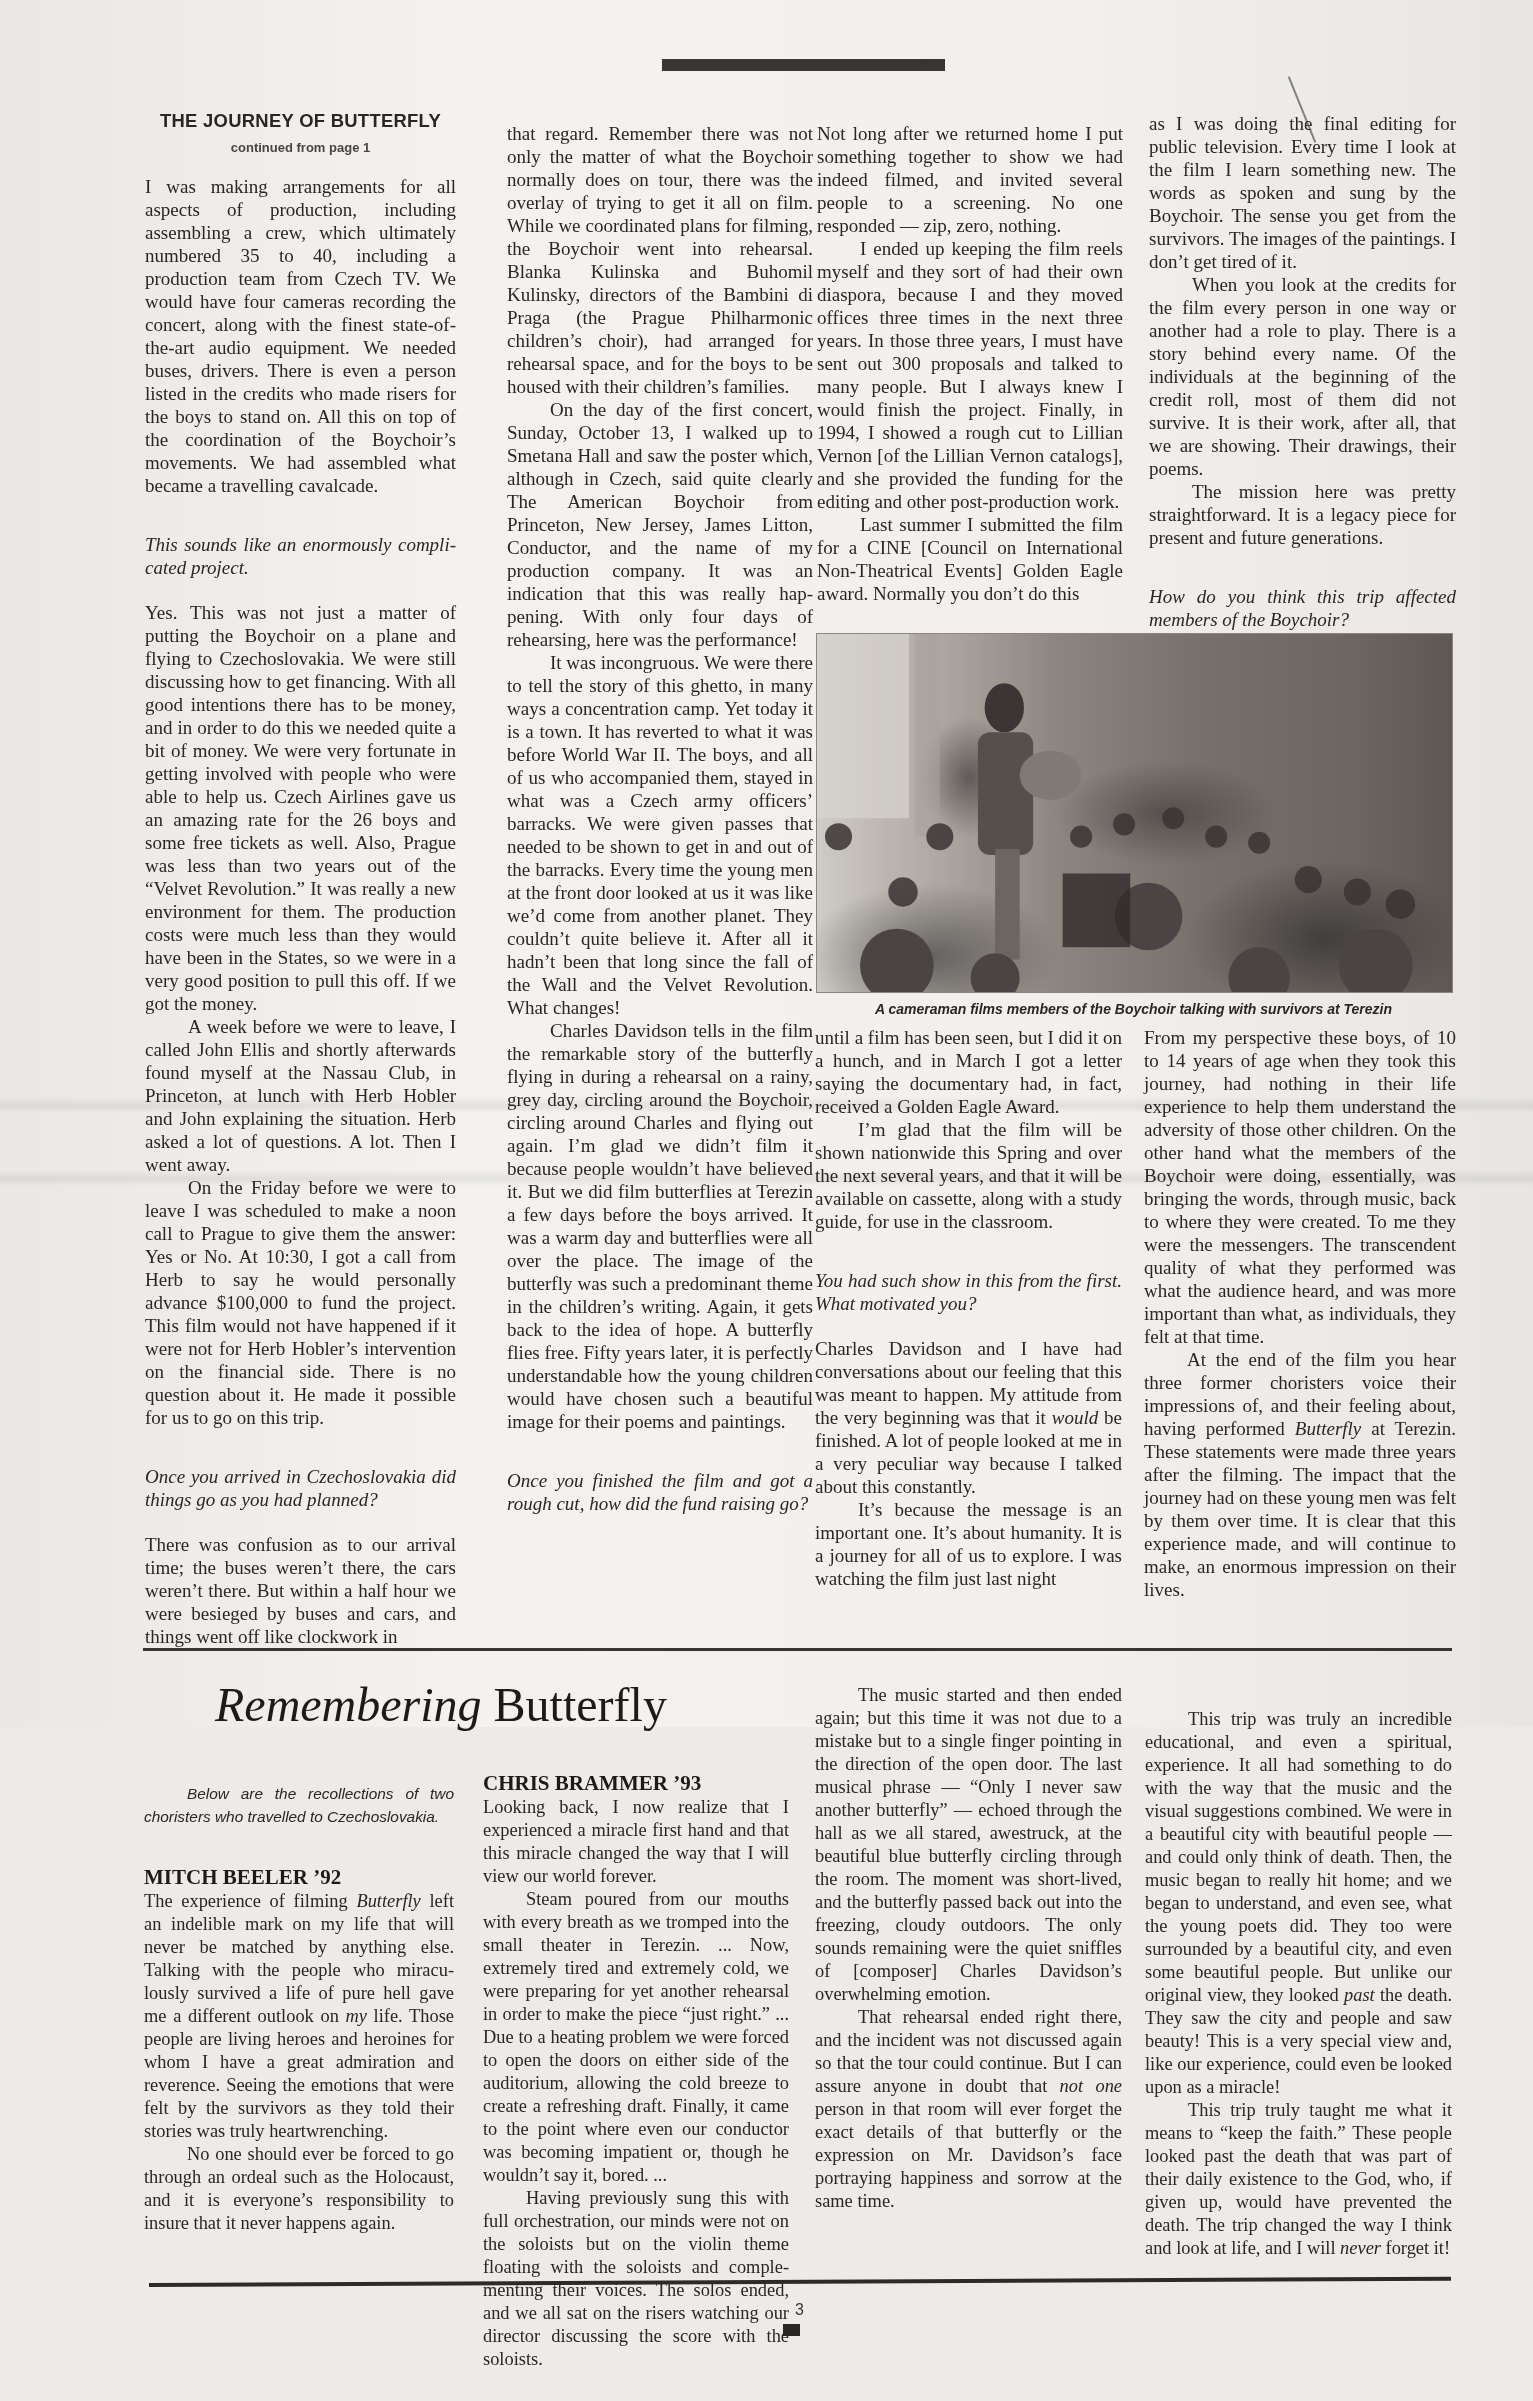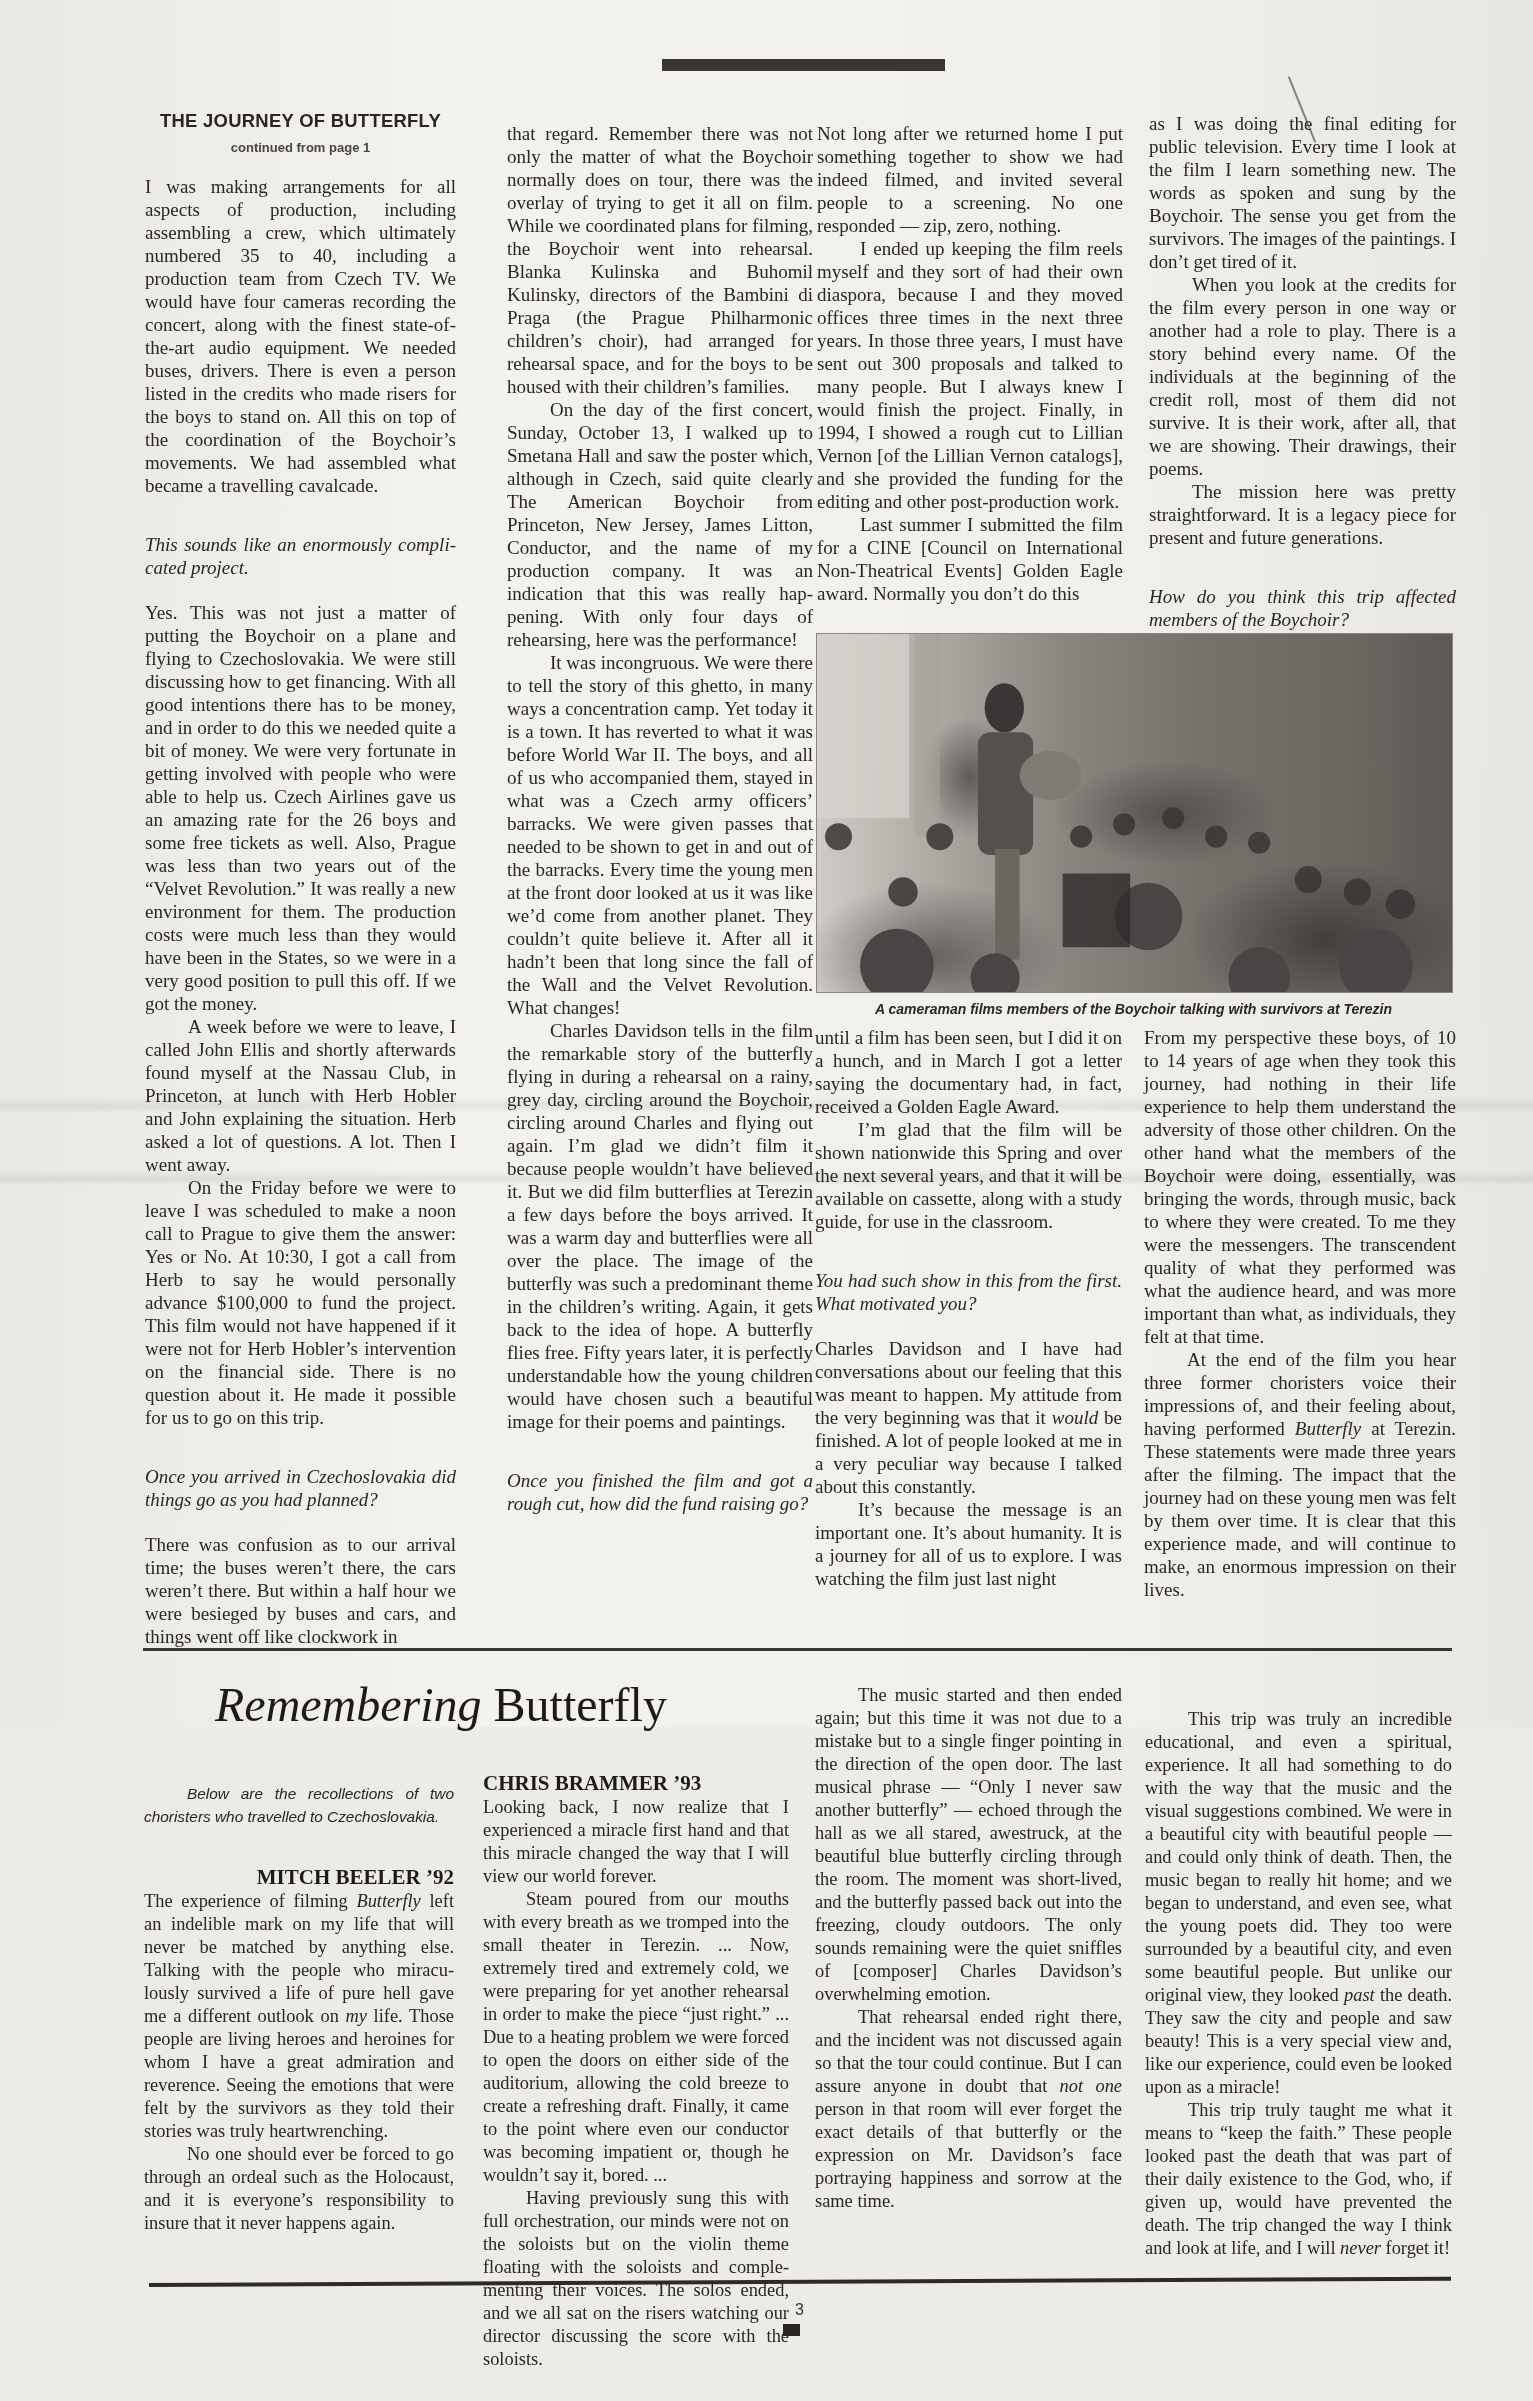--- a/index.html
+++ b/index.html
@@ -157,21 +157,21 @@
     <p class="noindent">From my perspective these boys, of 10 to 14 years of age when they took this journey, had nothing in their life experience to help them understand the adversity of those other children. On the other hand what the members of the Boychoir were doing, essen­tially, was bringing the words, through music, back to where they were created. To me they were the messengers. The transcendent qual­ity of what they performed was what the audience heard, and was more important than what, as individuals, they felt at that time.</p>
     <p><span>At the end of the film you hear three former choristers voice their impressions of, and their feeling about, having performed </span><em>Butterfly</em><span> at Terezin. These statements were made three years after the filming. The impact that the journey had on these young men was felt by them over time. It is clear that this experience made, and will continue to make, an enormous impression on their lives.</span></p>
   </div>
 
   <div class="divider"></div>
 
   <div class="rb-title"><span class="it">Remembering</span><span> Butterfly</span></div>
 
   <div class="col rb" style="left:144px; top:1782px; width:310px;">
     <p class="rb-intro">Below are the recollections of two choristers who travelled to Czechoslo­vakia.</p>
-    <p class="byline" style="margin-top:37px;text-align:right;">MITCH BEELER ’92</p>
+    <p class="byline" style="margin-top:37px;">MITCH BEELER ’92</p>
     <p class="noindent"><span>The experience of filming </span><em>Butterfly</em><span> left an indelible mark on my life that will never be matched by anything else. Talking with the people who miracu­lously survived a life of pure hell gave me a different outlook on </span><em>my</em><span> life. Those people are living heroes and heroines for whom I have a great admiration and reverence. Seeing the emotions that were felt by the survivors as they told their stories was truly heartwrenching.</span></p>
     <p>No one should ever be forced to go through an ordeal such as the Holocaust, and it is everyone’s respon­sibility to insure that it never happens again.</p>
   </div>
 
   <div class="col rb" style="left:483px; top:1771px; width:306px;">
     <p class="byline">CHRIS BRAMMER ’93</p>
     <p class="noindent">Looking back, I now realize that I experienced a miracle first hand and that this miracle changed the way that I will view our world forever.</p>
     <p>Steam poured from our mouths with every breath as we tromped into the small theater in Terezin. ... Now, extremely tired and extremely cold, we were preparing for yet another re­hearsal in order to make the piece “just right.” ... Due to a heating problem we were forced to open the doors on either side of the auditorium, allowing the cold breeze to create a refreshing draft. Finally, it came to the point where even our conductor was becoming impa­tient or, though he wouldn’t say it, bored. ...</p>
     <p>Having previously sung this with full orchestration, our minds were not on the soloists but on the violin theme floating with the soloists and comple­menting their voices. The solos ended, and we all sat on the risers watching our director discussing the score with the soloists.</p>
   </div>

